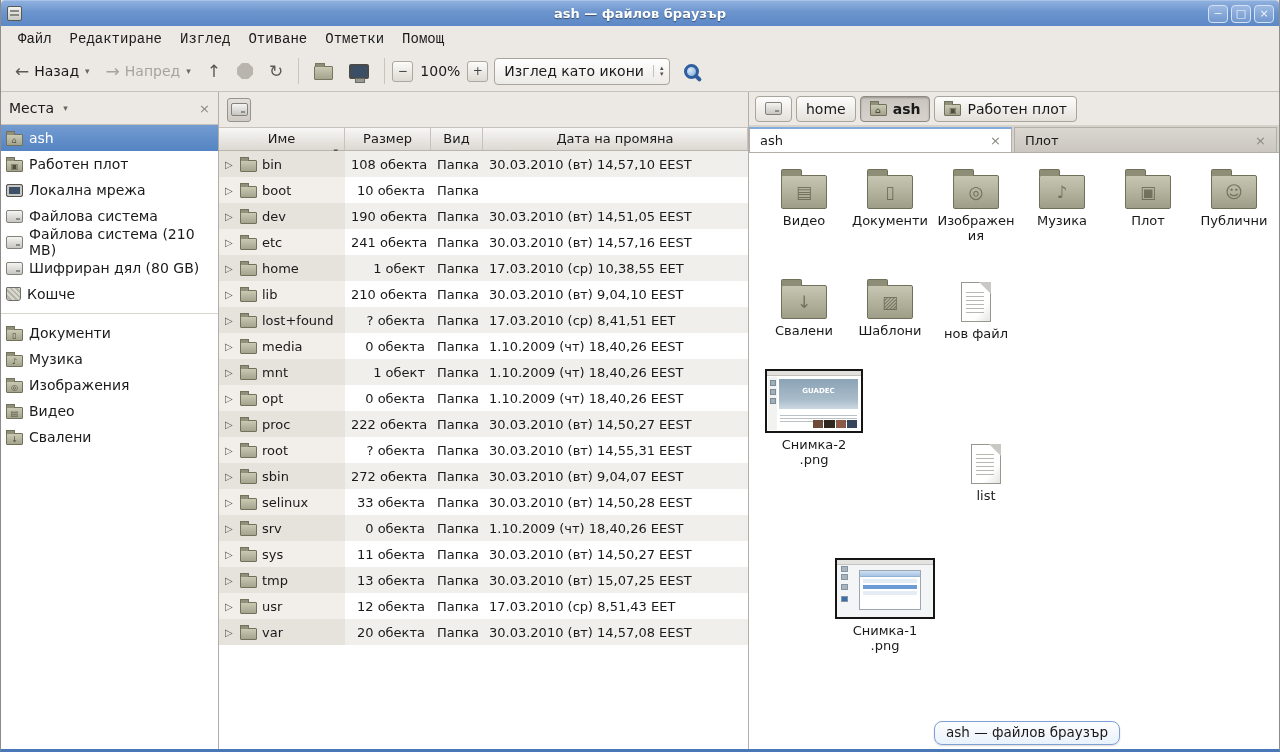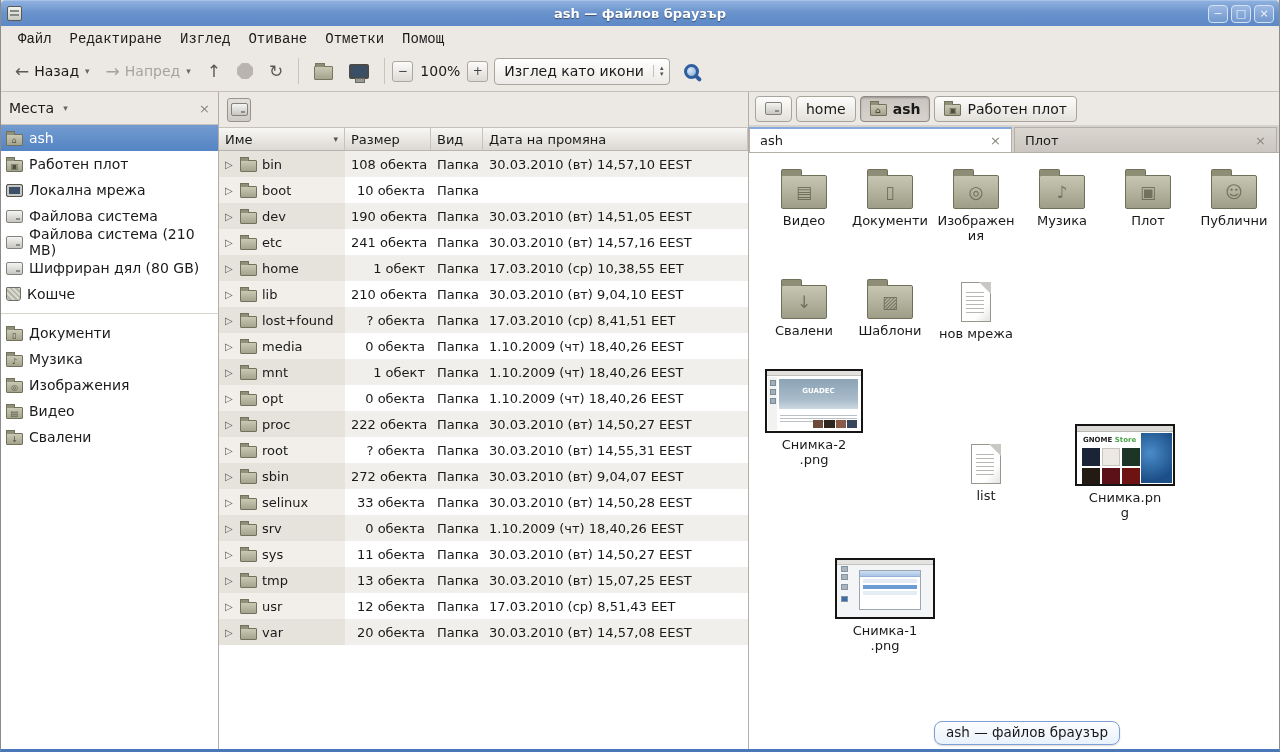--- a/index.html
+++ b/index.html
@@ -70,21 +70,21 @@
   .mdrive::after{content:"";position:absolute;right:2px;bottom:2px;width:4px;height:2px;background:#8f8d88;}
   .mnet{width:17px;height:13px;flex:none;border:1px solid #55534f;border-radius:2px;background:#3c4f68;box-shadow:inset 0 0 0 2px #c8c8c2;}
   .mtrash{width:15px;height:14px;flex:none;border:1px solid #6f6d67;border-radius:1px 1px 3px 3px;
     background:repeating-linear-gradient(45deg,#d8d8cf 0 2px,#b4b4a8 2px 4px);}
   
   .treepane{width:530px;display:flex;flex-direction:column;background:#fff;border-right:1px solid #b3afa8;}
   .tree-top{height:36px;background:#ece9e4;border-bottom:1px solid #c6c2bb;display:flex;align-items:center;padding-left:8px;}
   .root-btn{width:24px;height:24px;border:1px solid #989ändern489;border:1px solid #98948d;border-radius:3px;
     background:linear-gradient(#e3e0db,#cfcbc4);display:flex;align-items:center;justify-content:center;}
   .tree-header{display:flex;height:23px;background:linear-gradient(#f8f7f5,#dcd8d2);border-bottom:1px solid #b9b5ae;}
-  .th{border-right:1px solid #c7c3bc;padding:3px 6px;font-size:13px;display:flex;align-items:center;}
+  .th{border-right:1px solid #c7c3bc;padding:3px 6px;font-size:13px;display:flex;align-items:center;flex-direction:column;}
   .th.c-name{width:126px;}
   .th.c-size{width:86px;}
   .th.c-kind{width:52px;}
   .th.c-date{flex:1;}
   .sortind{margin-left:auto;font-size:9px;color:#55524d;}
   .tree-body{flex:1;overflow:hidden;font-size:13px;}
   .trow{display:flex;height:26px;align-items:center;}
   .trow:nth-child(odd){background:#f1efec;}
   .trow:nth-child(odd) .cell-name{background:#e6e2dc;}
   .trow:nth-child(even) .cell-name{background:#f2efea;}
@@ -565,21 +565,21 @@
             </div>
             <div class="icon-item">
               <div class="bfolder">▨</div>
               <div class="icon-label">Шаблони</div>
             </div>
             <div class="icon-item">
               <div class="paper">
                 <div></div>
                 <div class="lines"></div>
               </div>
-              <div class="icon-label">нов мрежа</div>
+              <div class="icon-label">нов файл</div>
             </div>
           </div>
 
         <div class="floating-item" style="left:16px;top:216px;">
           <div class="thumb t-guadec">
             <div class="mbar"></div>
             <div class="side">
                 <i></i>
                 <i></i>
                 <i></i>
@@ -596,36 +596,20 @@
           <div class="icon-label" style="max-width:68px;">Снимка-2.png</div>
         </div>
 
         <div class="floating-item" style="left:222px;top:286px;">
           <div class="paper">
               <div class="lines"></div>
             </div>
           <div class="icon-label">list</div>
         </div>
 
-        <div class="floating-item" style="left:326px;top:271px;">
-          <div class="thumb t-store">
-            <div class="mbar"></div>
-            <div class="blue"></div>
-            <div class="brand"><span>GNOME</span> <em>Store</em></div>
-            <div class="grid">
-                <i></i>
-                <i></i>
-                <i></i>
-                <i></i>
-                <i></i>
-                <i></i>
-              </div>
-          </div>
-          <div class="icon-label">Снимка.png</div>
-        </div>
 
         <div class="floating-item" style="left:86px;top:405px;">
           <div class="thumb t-dialog">
             <div class="mbar"></div>
             <div class="col">
                 <i></i>
                 <i></i>
                 <i></i>
                 <i></i>
               </div>

